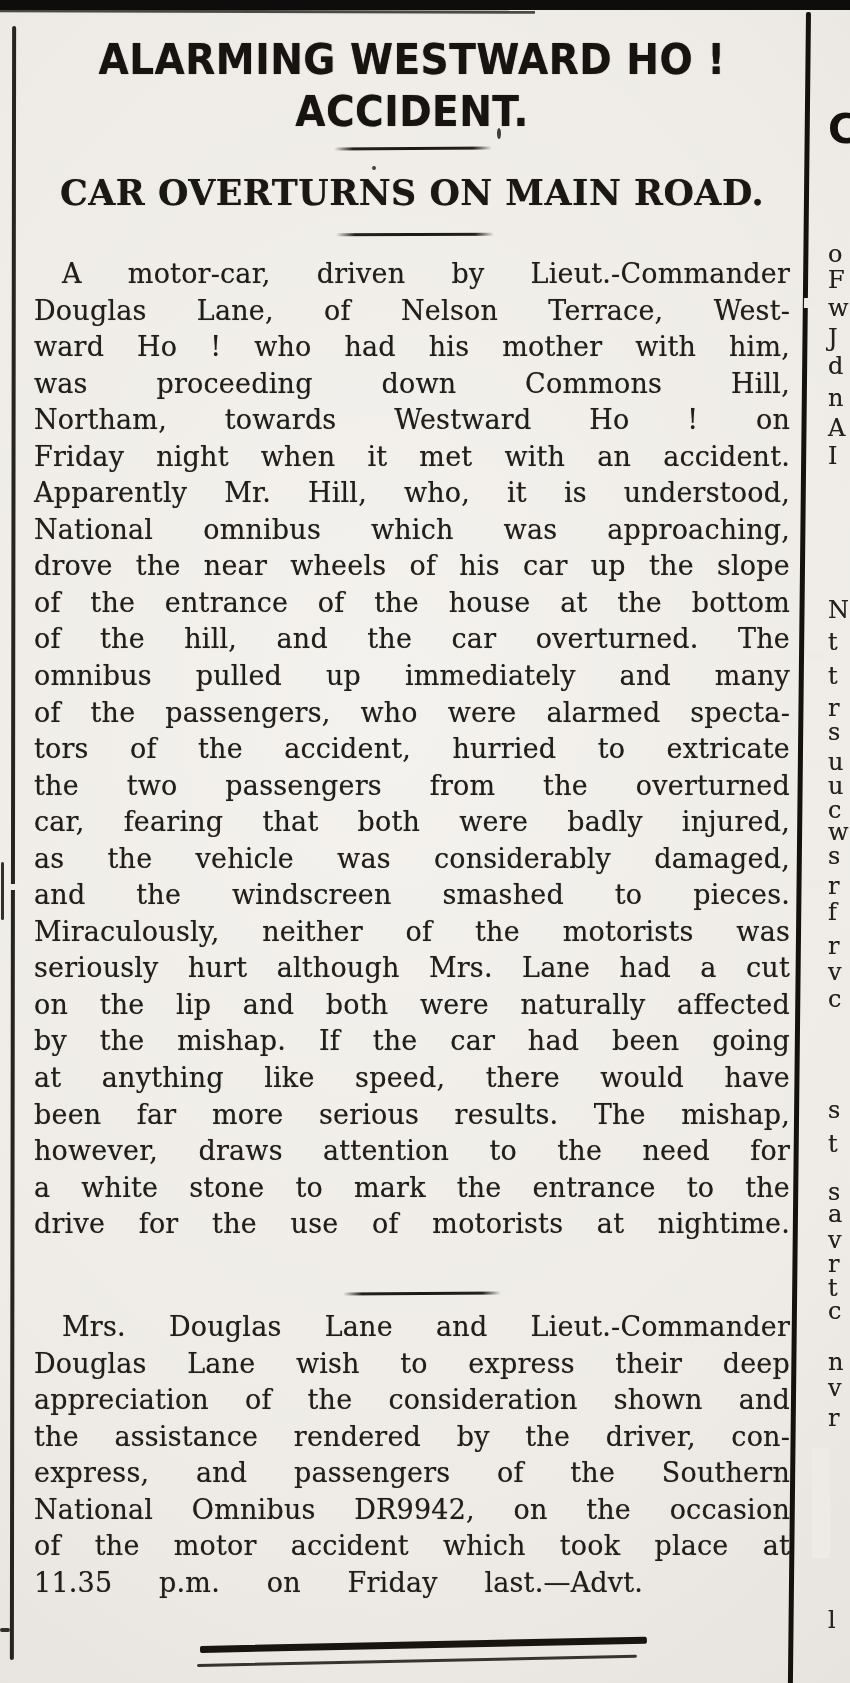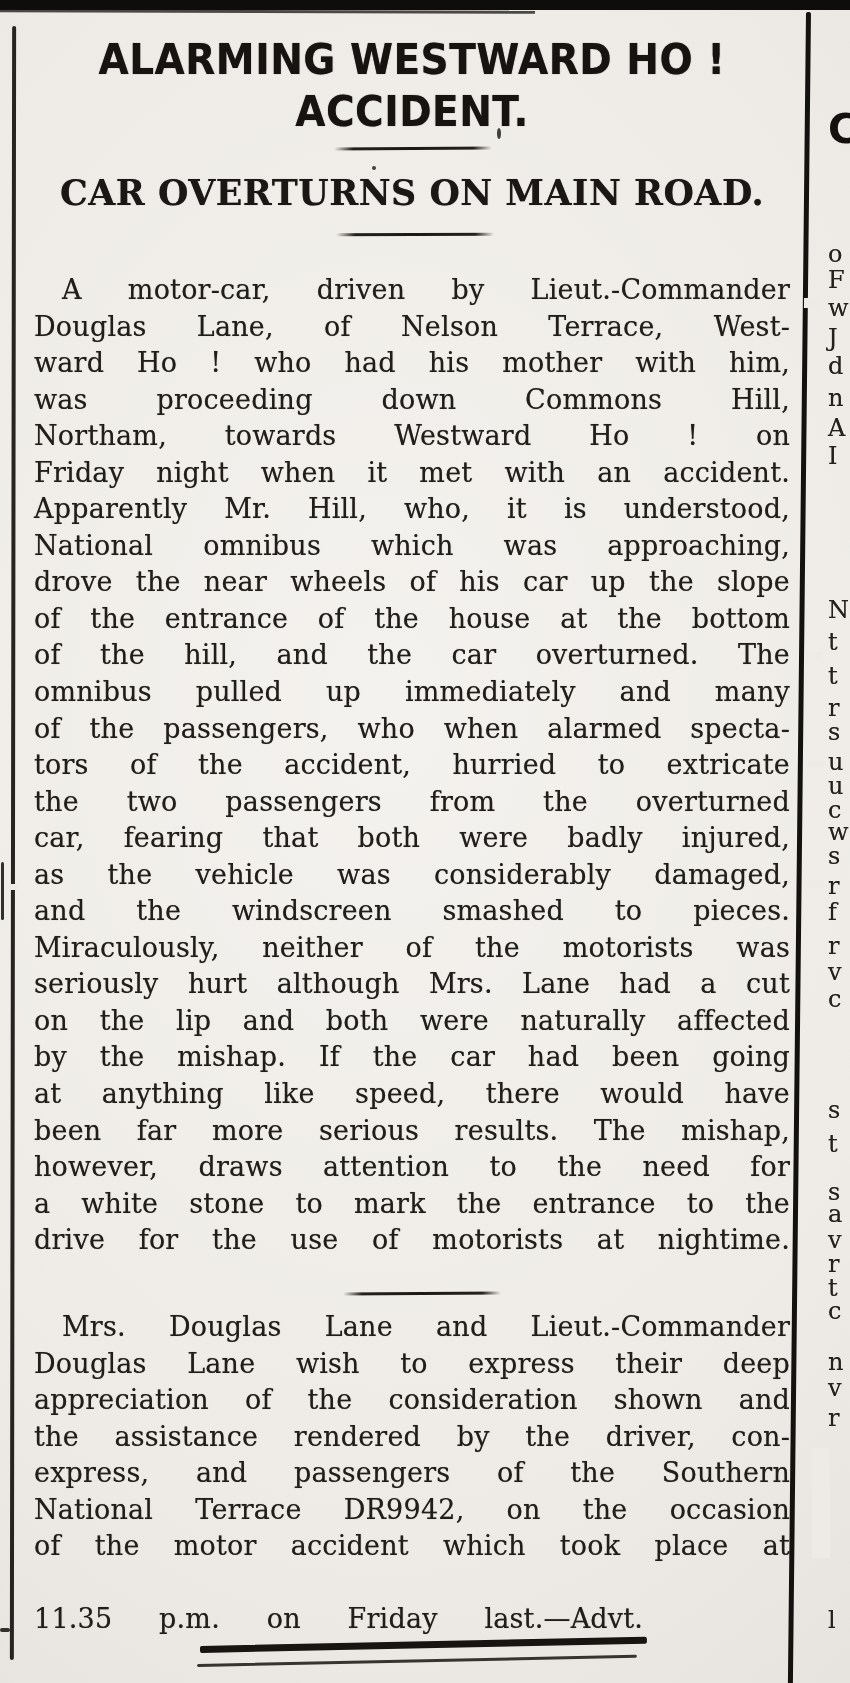--- a/index.html
+++ b/index.html
@@ -31,25 +31,25 @@
     font-family:"DejaVu Serif", serif;font-weight:bold;font-size:36px;line-height:44px;
     text-align:center;color:#1a1714;letter-spacing:.5px;
     text-shadow:0 0 .8px rgba(20,17,14,.6);
     transform:scaleX(.97);transform-origin:center;
   }
   .divider{position:absolute;height:3px;background:linear-gradient(90deg, rgba(30,27,23,0) 0%, #24211d 12%, #1c1916 50%, #24211d 88%, rgba(30,27,23,0) 100%);border-radius:2px;}
   .div1{left:300px;top:147px;width:158px;transform:rotate(-.3deg);}
   .div2{left:302px;top:233px;width:158px;transform:rotate(-.2deg);}
   .div3{left:309px;top:1292px;width:158px;transform:rotate(-.4deg);}
   .body{position:absolute;left:0;width:756px;font-size:27px;line-height:36.55px;letter-spacing:.2px;color:#211e1a;text-shadow:0 0 .7px rgba(25,22,18,.55);}
-  .para1{top:272px;}
+  .para1{top:256px;}
   .para2{top:1309px;}
   .tline{text-align:justify;text-align-last:justify;white-space:normal;height:36.55px;overflow:visible;}
   .tline.first{text-indent:28px;}
-  .para2 .tline.last{text-align-last:left;word-spacing:38px;margin-top:36px;}
+  .para2 .tline.last{text-align-last:left;word-spacing:38px;}
   .end-rule{position:absolute;border-radius:2px;background:#171411;transform-origin:left center;}
   .end-thick{left:166px;top:1646px;width:447px;height:7px;transform:rotate(-1.2deg);}
   .end-thin{left:163px;top:1664px;width:440px;height:3px;transform:rotate(-1.2deg);opacity:.85;}
   
   .edge{position:absolute;left:826px;top:0;width:24px;height:1683px;overflow:hidden;}
   .edge .bigC{position:absolute;left:2px;top:106px;font-family:"DejaVu Sans", sans-serif;font-weight:bold;font-size:40px;color:#14110e;}
   .edge .frag{position:absolute;left:2px;font-size:24px;font-family:"DejaVu Serif", serif;color:#24201c;text-shadow:0 0 .6px rgba(25,22,18,.5);}
   .dot{position:absolute;background:#43403a;border-radius:50%;}
 </style>
 </head>
@@ -90,21 +90,21 @@
         <div class="tline">ward Ho ! who had his mother with him,</div>
         <div class="tline">was proceeding down Commons Hill,</div>
         <div class="tline">Northam, towards Westward Ho ! on</div>
         <div class="tline">Friday night when it met with an accident.</div>
         <div class="tline">Apparently Mr. Hill, who, it is understood,</div>
         <div class="tline">National omnibus which was approaching,</div>
         <div class="tline">drove the near wheels of his car up the slope</div>
         <div class="tline">of the entrance of the house at the bottom</div>
         <div class="tline">of the hill, and the car overturned.  The</div>
         <div class="tline">omnibus pulled up immediately and many</div>
-        <div class="tline">of the passengers, who when alarmed specta-</div>
+        <div class="tline">of the passengers, who were alarmed specta-</div>
         <div class="tline">tors of the accident, hurried to extricate</div>
         <div class="tline">the two passengers from the overturned</div>
         <div class="tline">car, fearing that both were badly injured,</div>
         <div class="tline">as the vehicle was considerably damaged,</div>
         <div class="tline">and the windscreen smashed to pieces.</div>
         <div class="tline">Miraculously, neither of the motorists was</div>
         <div class="tline">seriously hurt although Mrs. Lane had a cut</div>
         <div class="tline">on the lip and both were naturally affected</div>
         <div class="tline">by the mishap.  If the car had been going</div>
         <div class="tline">at anything like speed, there would have</div>
@@ -115,21 +115,21 @@
       </div>
 
     <div class="divider div3"></div>
 
     <div class="body para2">
         <div class="tline first">Mrs. Douglas Lane and Lieut.-Commander</div>
         <div class="tline">Douglas Lane wish to express their deep</div>
         <div class="tline">appreciation of the consideration shown and</div>
         <div class="tline">the assistance rendered by the driver, con-</div>
         <div class="tline">express, and passengers of the Southern</div>
-        <div class="tline">National Terrace DR9942, on the occasion</div>
+        <div class="tline">National Omnibus DR9942, on the occasion</div>
         <div class="tline">of the motor accident which took place at</div>
         <div class="tline last">11.35 p.m. on Friday last.—Advt.</div>
       </div>
 
     <div class="end-rule end-thick"></div>
     <div class="end-rule end-thin"></div>
   </article>
 
   <div class="edge">
     <span class="bigC">C</span>

